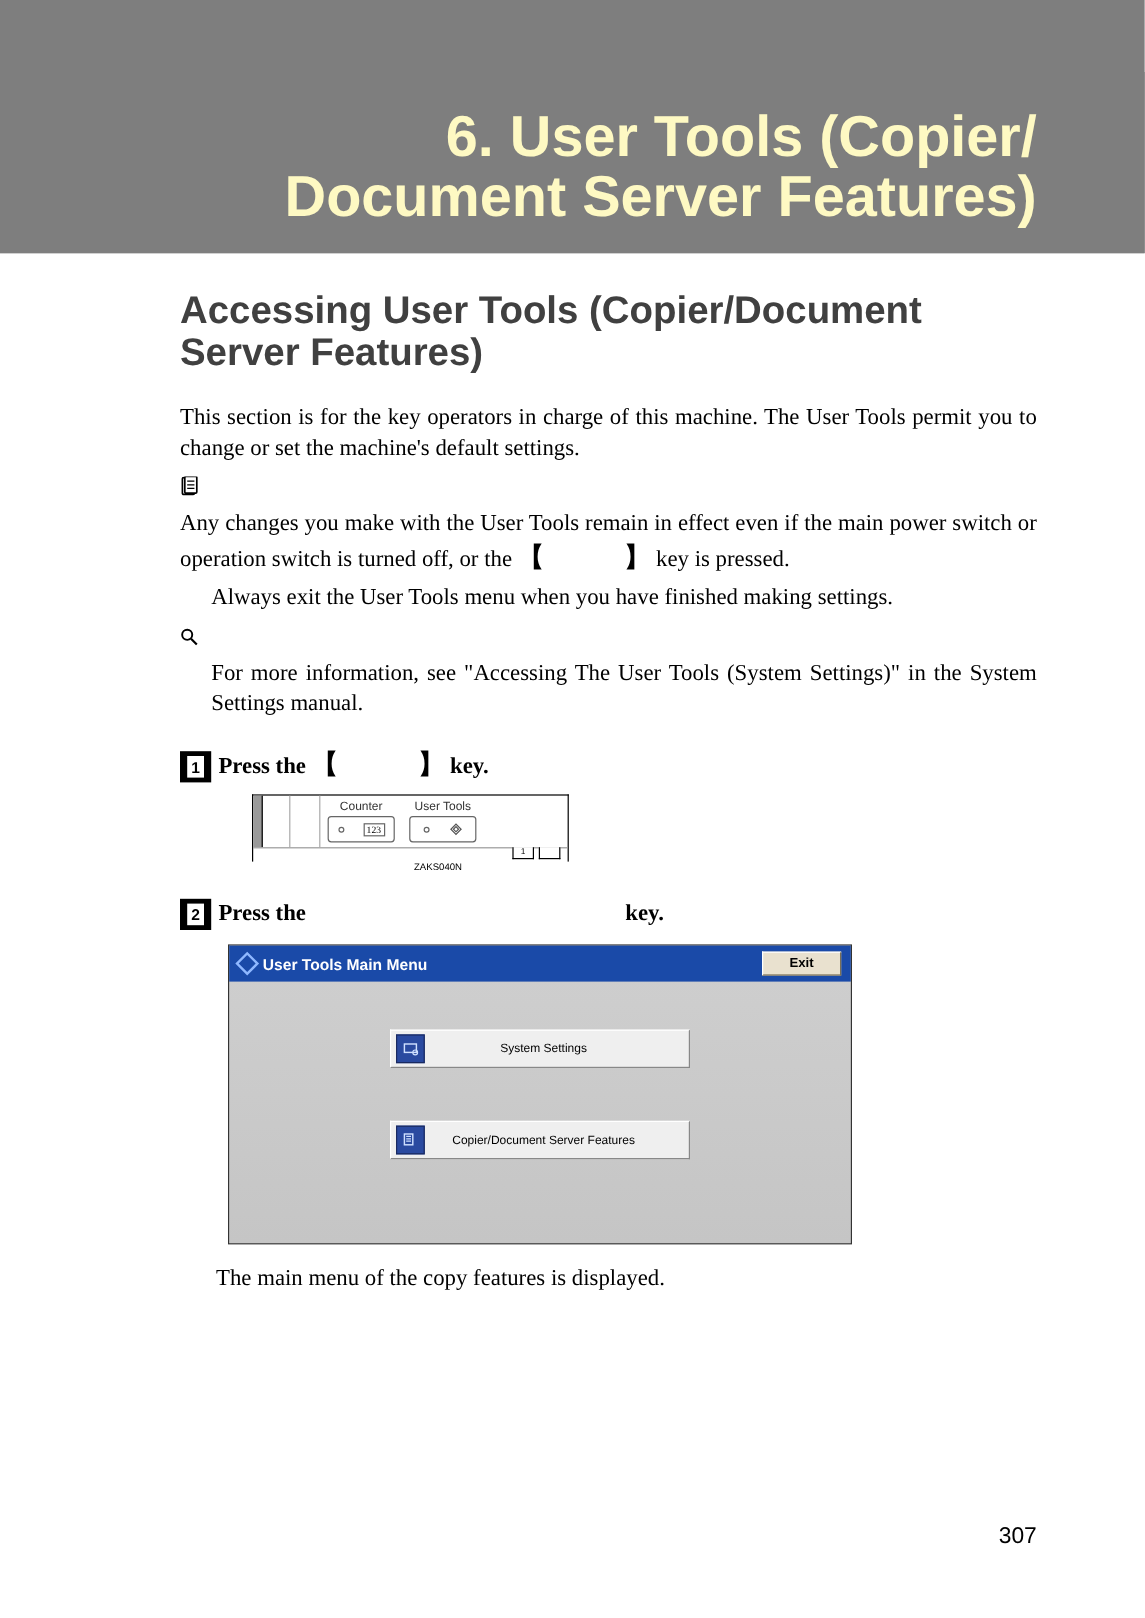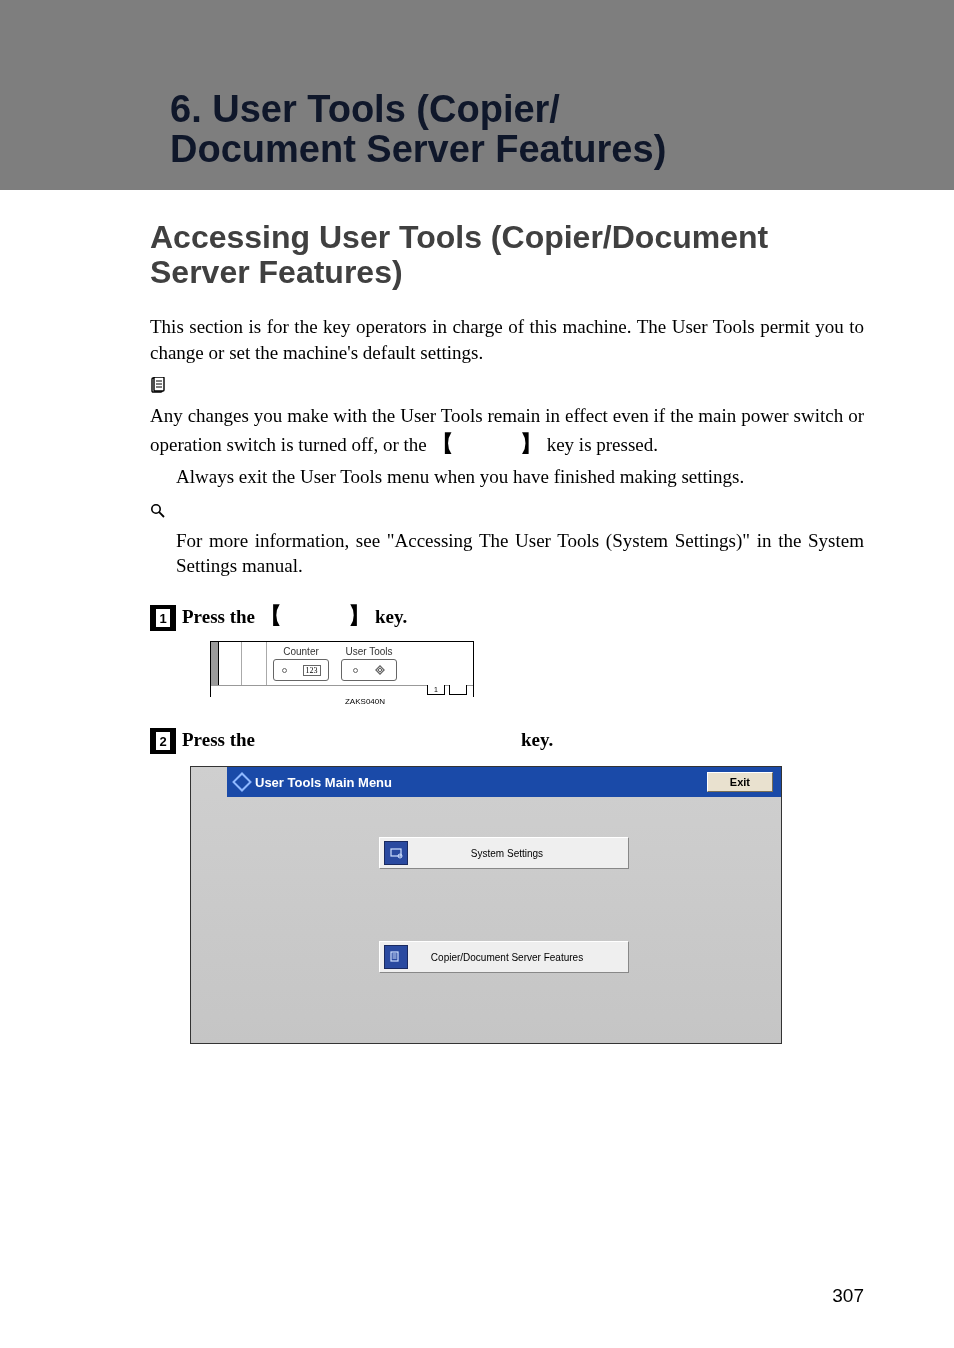--- a/index.html
+++ b/index.html
@@ -3,22 +3,23 @@
 <meta charset="utf-8">
 <style>
   * { margin: 0; padding: 0; box-sizing: border-box; }
   html, body { width: 954px; height: 1348px; background: #ffffff; font-family: Georgia, 'Times New Roman', serif; color: #000; }
   .page { width: 954px; height: 1348px; position: relative; }
   .header-block { background: #7e7e7e; padding-top: 60px; }
   .header-inner { background: #7e7e7e; padding: 30px 90px 20px 170px; }
   .chapter-title {
     font-family: Arial, Helvetica, sans-serif;
     font-weight: bold;
-    color: #0f172a;
-    font-size: 38px;
+    color: #fef9c3;
+    font-size: 48px;
+    text-align: right;
     line-height: 1.05;
   }
   .content { padding: 30px 90px 0 150px; }
   .section-title {
     font-family: Arial, Helvetica, sans-serif;
     font-weight: bold;
     font-size: 32px;
     color: #404040;
     margin-bottom: 24px;
     line-height: 1.1;
@@ -73,42 +74,42 @@
   .keycol-label { font-family: Arial, sans-serif; font-size: 10px; color: #333; text-align: center; margin-bottom: 2px; }
   .keybtn { width: 56px; height: 22px; border: 1px solid #666; border-radius: 3px; display: flex; align-items: center; justify-content: center; gap: 16px; font-size: 10px; background: #fff; }
   .led { width:5px; height:5px; border:1px solid #666; border-radius:50%; }
   .fig1-bottom { border-top: 1px solid #999; height: 12px; position: relative; }
   .fig1-tabs { position: absolute; right: 6px; bottom: 2px; display:flex; gap:4px; }
   .fig1-tab { width: 18px; height: 10px; border:1px solid #000; background:#fff; border-top:none; font-size:7px; font-family:Arial; display:flex; align-items:center; justify-content:center; }
   .fig1-code { font-family: Arial, sans-serif; font-size: 8px; text-align: center; padding-right:2px; }
 
   
   .figure2 { margin-left: 40px; margin-top: 12px; width: 520px; }
-  .screen { width: 592px; border: 1px solid #333; background: linear-gradient(#cfcfcf,#c5c5c5); padding-left: 36px; }
+  .screen { width: 520px; border: 1px solid #333; background: linear-gradient(#cfcfcf,#c5c5c5); }
   .screen-titlebar {
     background: linear-gradient(#1a4aa8,#1a4aa8);
     color: #fff;
     font-family: Arial, sans-serif;
     font-weight: bold;
     font-size: 13px;
     padding: 5px 8px;
     display: flex; align-items: center; justify-content: space-between;
   }
   .tb-left { display:flex; align-items:center; gap:6px; }
   .tb-diamond { width:14px; height:14px; transform: rotate(45deg); border:2px solid #8fb8ff; }
   .exit-btn {
     background: #e9e1cf;
     color: #000;
     font-family: Arial, sans-serif;
     font-size: 11px;
     padding: 3px 22px;
     border: 1px solid #7a6f55;
     border-top-color:#fff; border-left-color:#fff;
   }
-  .screen-body { padding: 40px 30px 70px 30px; display:flex; flex-direction:column; gap:72px; align-items:center; }
+  .screen-body { padding: 40px 30px 70px 30px; display:flex; flex-direction:column; gap:44px; align-items:center; }
   .menu-btn {
     width: 250px; height: 32px;
     background: #efefef;
     border: 1px solid #888;
     border-top-color:#fff; border-left-color:#fff;
     display:flex; align-items:center;
     font-family: Arial, sans-serif;
     font-size: 10px;
     color:#000;
   }
@@ -117,21 +118,21 @@
     background:#2a4aa0; border:1px solid #1a2a60;
     display:flex; align-items:center; justify-content:center;
   }
   .menu-btn .icon-box svg { width:14px; height:14px; }
   .menu-btn .lbl { flex:1; text-align:center; padding-right:28px; }
 
   .post-figure { font-size: 19px; margin-top: 18px; margin-left: 30px; }
 
   .page-num {
     position: absolute;
-    bottom: 41px;
+    bottom: 56px;
     right: 90px;
     font-family: Arial, Helvetica, sans-serif;
     font-size: 19px;
   }
 </style>
 </head>
 <body>
 
 <div class="page">
 
@@ -255,18 +256,19 @@
                   <line x1="3.5" y1="6" x2="7.5" y2="6" stroke="#cfe0ff"></line>
                   <line x1="3.5" y1="8" x2="7.5" y2="8" stroke="#cfe0ff"></line>
                 </svg>
             </span>
             <span class="lbl">Copier/Document Server Features</span>
           </div>
         </div>
       </div>
     </div>
 
+    <p class="post-figure">The main menu of the copy features is displayed.</p>
 
   </div>
 
   <div class="page-num">307</div>
 
 </div>
 
 </body></html>

